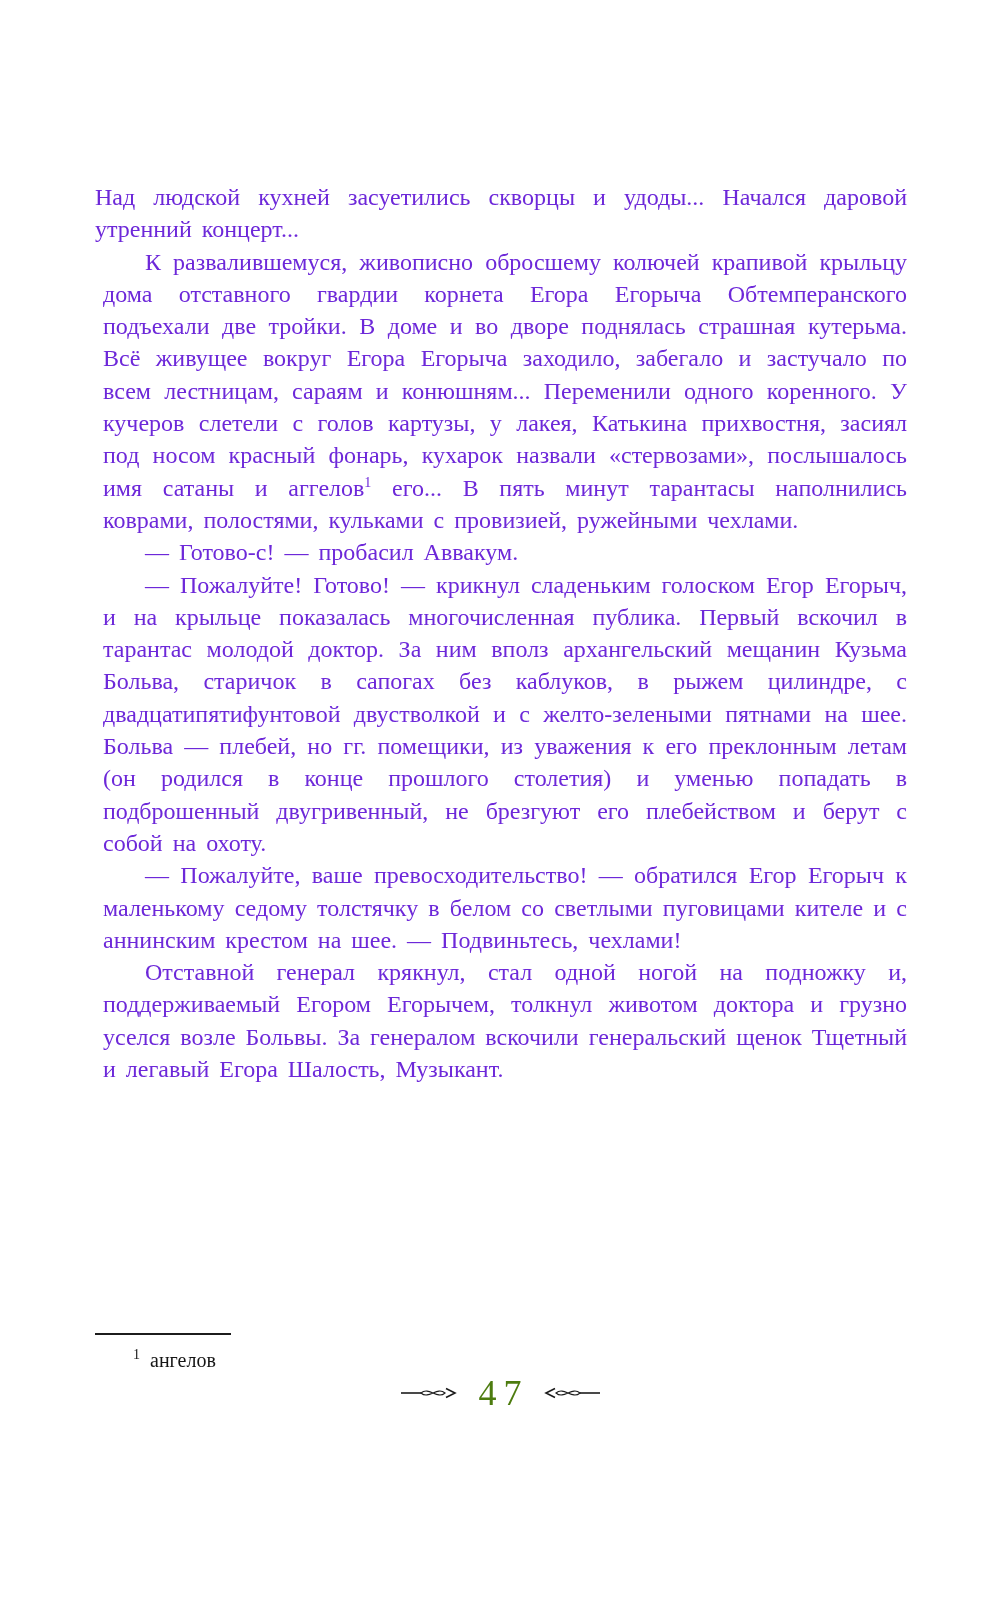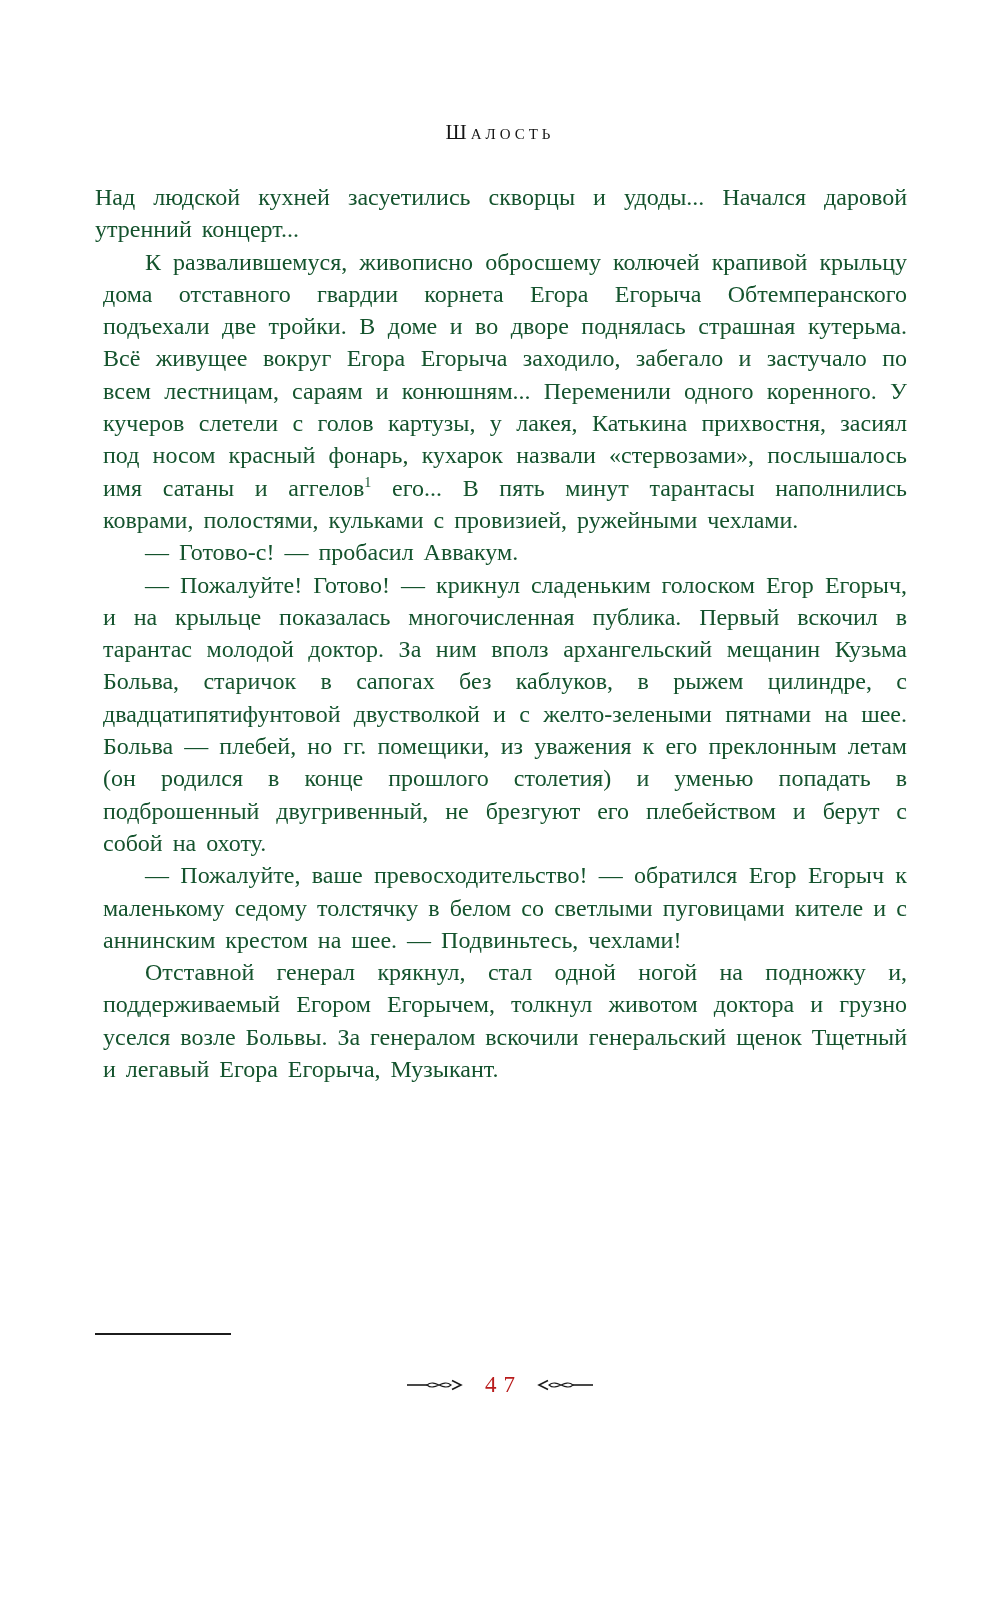--- a/index.html
+++ b/index.html
@@ -30,21 +30,21 @@
     }
     .text-block {
       position: absolute;
       top: 181px;
       left: 95px;
       width: 812px;
       font-size: 24px;
       line-height: 32.3px;
       text-align: justify;
       word-spacing: 4px;
-      color: #14532d;
+      color: #6d28d9;
     }
     .text-block p {
       margin: 0;
       padding: 0;
     }
     .text-block p.indent {
       text-indent: 42px;
       margin-left: 8px;
     }
     sup.footnote-ref,
@@ -79,50 +79,50 @@
       position: absolute;
       top: 1372px;
       left: 0;
       right: 0;
       display: flex;
       justify-content: center;
       align-items: center;
       gap: 14px;
     }
     .page-number {
-      font-size: 23px;
+      font-size: 36px;
       letter-spacing: 7px;
       padding-left: 7px; 
-      color: #b91c1c;
+      color: #4d7c0f;
     }
     .ornament {
       display: block;
     }
     .ornament.flip {
       transform: scaleX(-1);
     }
   </style>
 </head>
 <body>
 
 <div class="page">
 
-  <div class="running-header">Шалость</div>
 
   <div class="text-block">
     <p class="para">Над людской кухней засуетились скворцы и удоды... Начался даровой утренний концерт...</p>
     <p class="para indent"><span>К развалившемуся, живописно обросшему колючей крапивой крыльцу дома отставного гвардии корнета Егора Егорыча Обтемперанского подъехали две тройки. В доме и во дворе поднялась страшная кутерьма. Всё живущее вокруг Егора Егорыча заходило, забегало и застучало по всем лестницам, сараям и конюшням... Переменили одного коренного. У кучеров слетели с голов картузы, у лакея, Катькина прихвостня, засиял под носом красный фонарь, кухарок назвали «стервозами», послышалось имя сатаны и аггелов</span><sup class="footnote-ref">1</sup><span> его... В пять минут тарантасы наполнились коврами, полостями, кульками с провизией, ружейными чехлами.</span></p>
     <p class="para indent">— Готово-с! — пробасил Аввакум.</p>
     <p class="para indent">— Пожалуйте! Готово! — крикнул сладеньким голоском Егор Егорыч, и на крыльце показалась многочисленная публика. Первый вскочил в тарантас молодой доктор. За ним вполз архангельский мещанин Кузьма Больва, старичок в сапогах без каблуков, в рыжем цилиндре, с двадцатипятифунтовой двустволкой и с желто-зелеными пятнами на шее. Больва — плебей, но гг. помещики, из уважения к его преклонным летам (он родился в конце прошлого столетия) и уменью попадать в подброшенный двугривенный, не брезгуют его плебейством и берут с собой на охоту.</p>
     <p class="para indent">— Пожалуйте, ваше превосходительство! — обратился Егор Егорыч к маленькому седому толстячку в белом со светлыми пуговицами кителе и с аннинским крестом на шее. — Подвиньтесь, чехлами!</p>
-    <p class="para indent">Отставной генерал крякнул, стал одной ногой на подножку и, поддерживаемый Егором Егорычем, толкнул животом доктора и грузно уселся возле Больвы. За генералом вскочили генеральский щенок Тщетный и легавый Егора Егорыча, Музыкант.</p>
+    <p class="para indent">Отставной генерал крякнул, стал одной ногой на подножку и, поддерживаемый Егором Егорычем, толкнул животом доктора и грузно уселся возле Больвы. За генералом вскочили генеральский щенок Тщетный и легавый Егора Шалость, Музыкант.</p>
   </div>
 
   <div class="footnote-rule"></div>
 
+  <div class="footnote"><sup class="footnote-marker">1</sup><span>ангелов</span></div>
 
   <div class="page-footer">
     <svg class="ornament" width="58" height="16" viewBox="0 0 58 16" aria-hidden="true">
       <path d="M1 8 H21" stroke="#1c1c1c" stroke-width="1.6" fill="none"></path>
       <path d="M21 8 C29 1, 37 15, 45 8 C37 1, 29 15, 21 8 Z" stroke="#1c1c1c" stroke-width="1.2" fill="none"></path>
       <path d="M46 3.5 L55 8 L46 12.5" stroke="#1c1c1c" stroke-width="1.6" fill="none"></path>
     </svg>
     <span class="page-number">47</span>
     <svg class="ornament flip" width="58" height="16" viewBox="0 0 58 16" aria-hidden="true">
       <path d="M1 8 H21" stroke="#1c1c1c" stroke-width="1.6" fill="none"></path>

